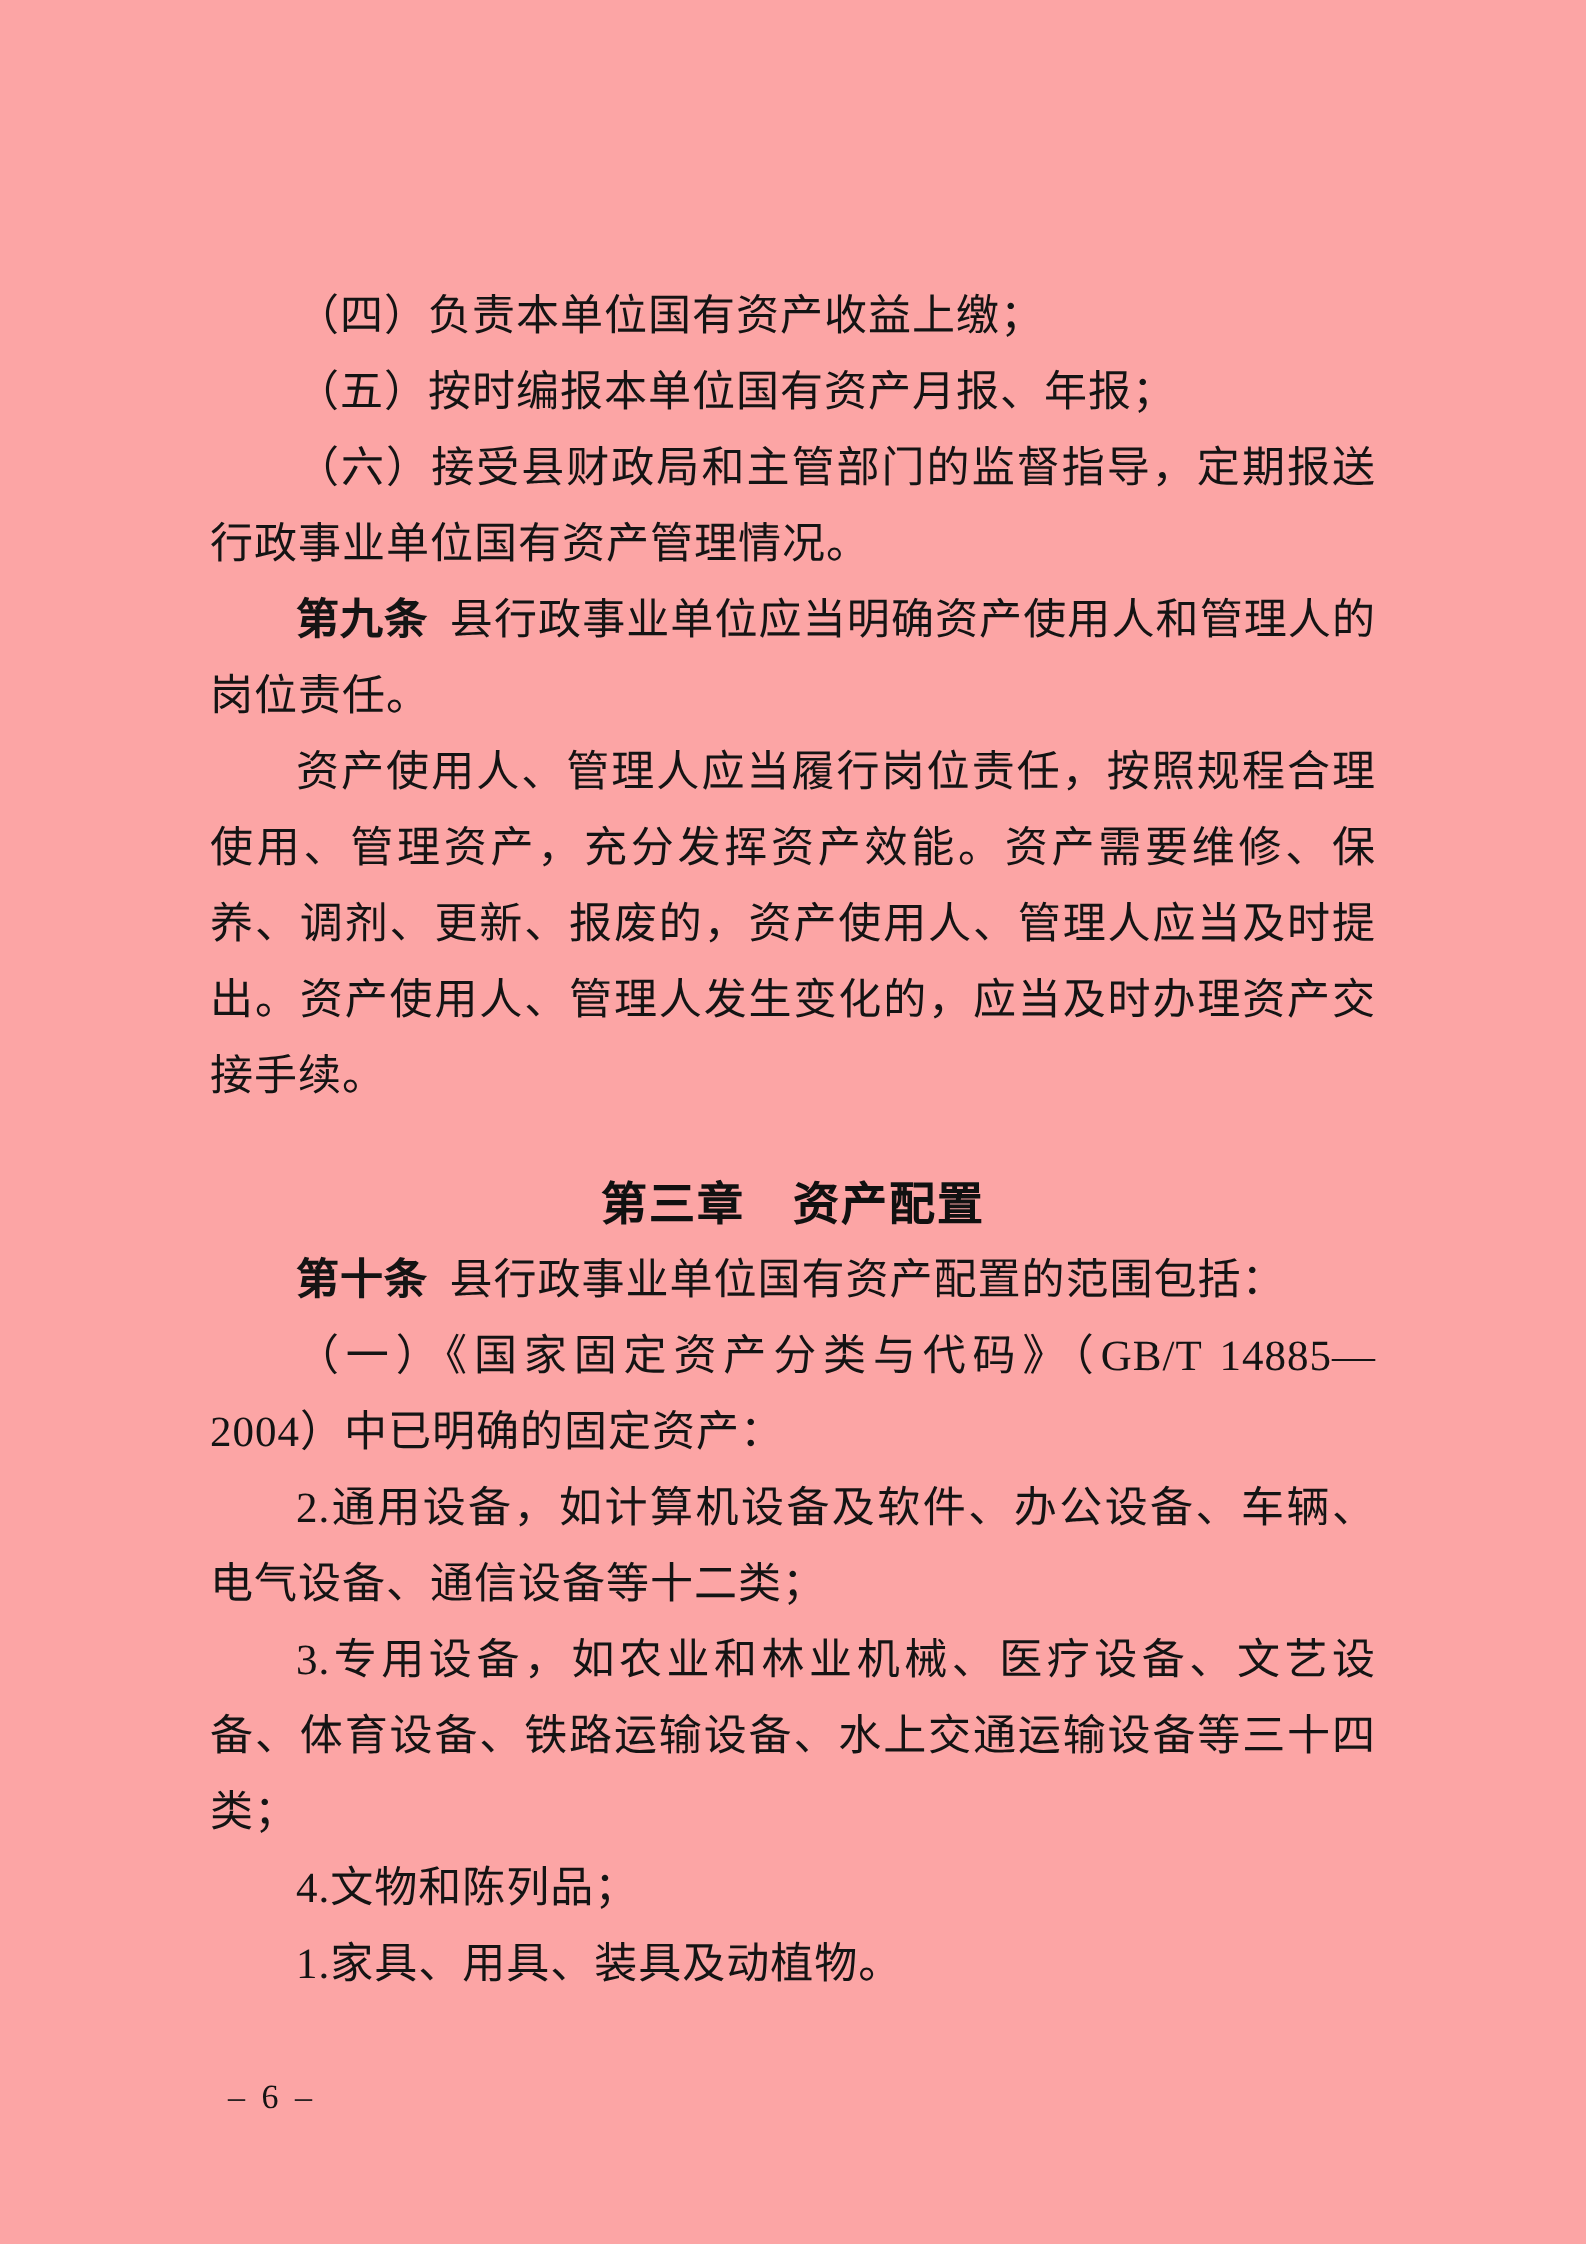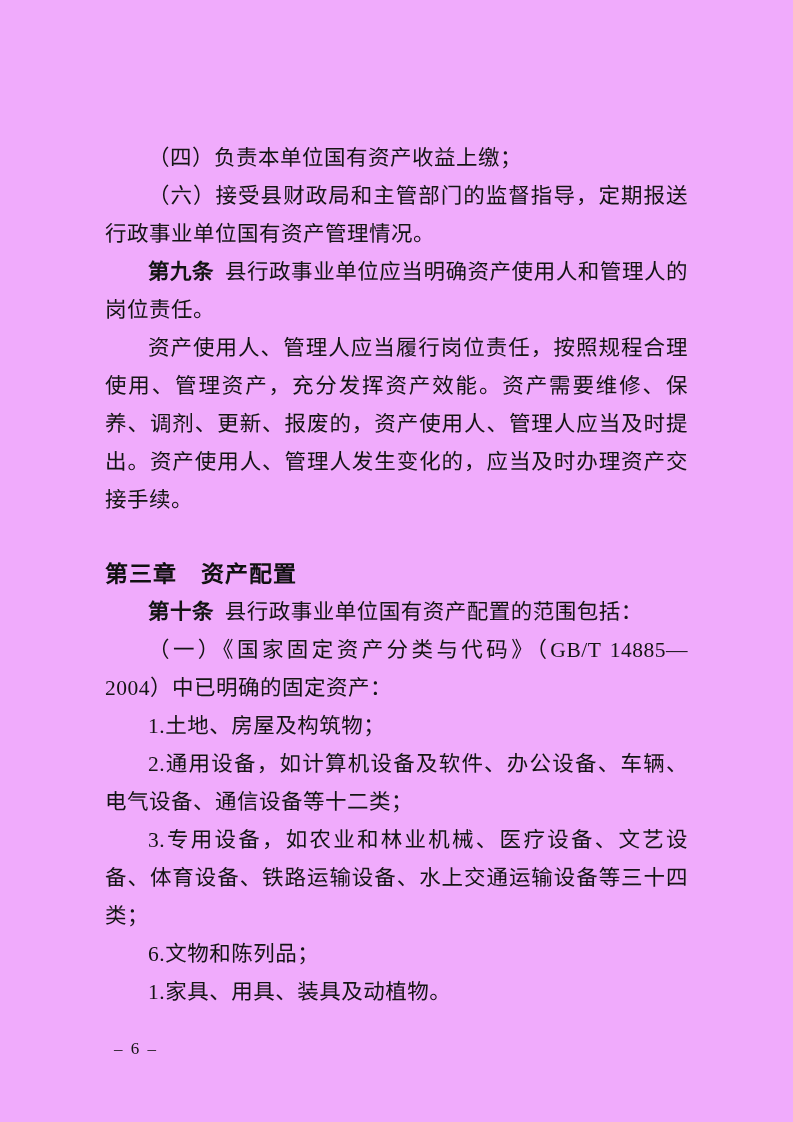--- a/index.html
+++ b/index.html
@@ -5,21 +5,21 @@
   html, body {
     margin: 0;
     padding: 0;
     background: #888;
   }
   .page {
     position: relative;
     width: 793px;
     height: 1122px;
     margin: 0 auto;
-    background: #f0abfc;
+    background: #fca5a5;
     overflow: hidden;
     font-family: "Liberation Serif", "DejaVu Serif", serif;
     color: #141414;
   }
   .content {
     position: absolute;
     top: 139px;
     left: 105px;
     width: 583px;
   }
@@ -31,25 +31,26 @@
     letter-spacing: 0.5px;
   }
   p.indent {
     text-indent: 2em;
   }
   .term:not(:empty) {
     font-weight: 700;
     margin-right: 0.5em;
   }
   h2.chapter {
-    margin: 36px 0 0 0;
+    margin: 26px 0 0 0;
     font-family: "Liberation Sans", "DejaVu Sans", sans-serif;
     font-weight: 700;
     font-size: 23px;
     line-height: 38px;
+    text-align: center;
     letter-spacing: 1px;
     color: #111111;
   }
   .page-number {
     position: absolute;
     left: 114px;
     top: 1040px;
     font-size: 17px;
     line-height: 1.1;
     letter-spacing: 2px;
@@ -57,40 +58,40 @@
   }
 </style>
 </head>
 <body>
 
 <div class="page">
   <main class="content">
 
     <p class="line indent"><span class="term"></span><span>（四）负责本单位国有资产收益上缴；</span></p>
 
+    <p class="line indent"><span class="term"></span><span>（五）按时编报本单位国有资产月报、年报；</span></p>
 
     <p class="line indent"><span class="term"></span><span>（六）接受县财政局和主管部门的监督指导，定期报送行政事业单位国有资产管理情况。</span></p>
 
     <p class="line indent"><span class="term">第九条</span><span>县行政事业单位应当明确资产使用人和管理人的岗位责任。</span></p>
 
     <p class="line indent"><span class="term"></span><span>资产使用人、管理人应当履行岗位责任，按照规程合理使用、管理资产，充分发挥资产效能。资产需要维修、保养、调剂、更新、报废的，资产使用人、管理人应当及时提出。资产使用人、管理人发生变化的，应当及时办理资产交接手续。</span></p>
 
     <h2 class="chapter">第三章　资产配置</h2>
 
     <p class="line indent"><span class="term">第十条</span><span>县行政事业单位国有资产配置的范围包括：</span></p>
 
     <p class="line indent"><span class="term"></span><span>（一）《国家固定资产分类与代码》（GB/T 14885—2004）中已明确的固定资产：</span></p>
 
-    <p class="line indent"><span class="term"></span><span>1.土地、房屋及构筑物；</span></p>
 
     <p class="line indent"><span class="term"></span><span>2.通用设备，如计算机设备及软件、办公设备、车辆、电气设备、通信设备等十二类；</span></p>
 
     <p class="line indent"><span class="term"></span><span>3.专用设备，如农业和林业机械、医疗设备、文艺设备、体育设备、铁路运输设备、水上交通运输设备等三十四类；</span></p>
 
-    <p class="line indent"><span class="term"></span><span>6.文物和陈列品；</span></p>
+    <p class="line indent"><span class="term"></span><span>4.文物和陈列品；</span></p>
 
 
     <p class="line indent"><span class="term"></span><span>1.家具、用具、装具及动植物。</span></p>
 
   </main>
 
   <div class="page-number">– 6 –</div>
 </div>
 
 </body></html>

